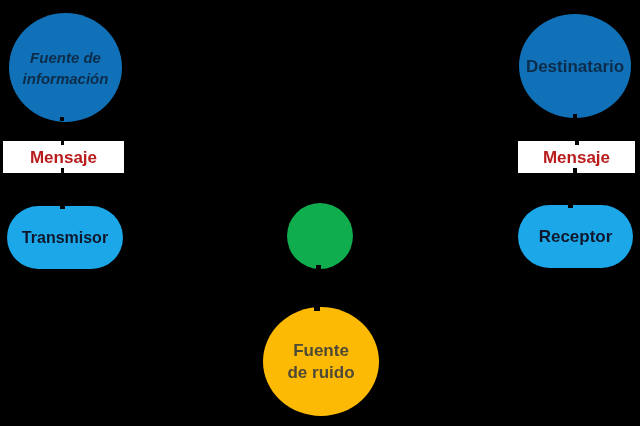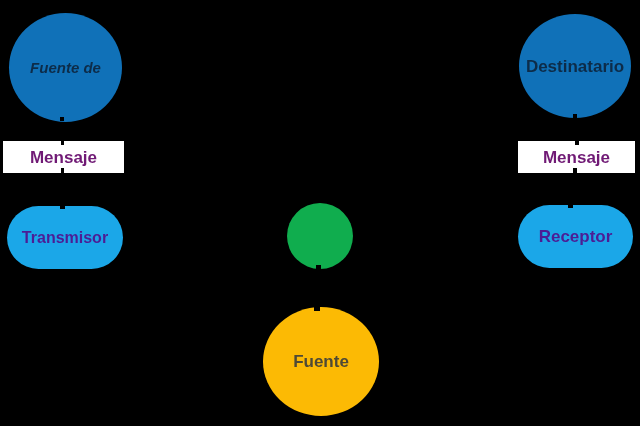--- a/index.html
+++ b/index.html
@@ -24,30 +24,30 @@
     background: #1071B8;
     border-radius: 50%;
     color: #0D2C49;
     font-size: 15px;
     line-height: 21px;
   }
   #info-source   { left: 9px;  top: 13px; width: 113px; height: 109px; font-style: italic; }
   #destination   { left: 519px; top: 14px; width: 112px; height: 104px; font-size: 17px; }
   .message-box {
     background: #FFFFFF;
-    color: #701a75;
+    color: #b91c1c;
     font-size: 17px;
     line-height: 17px;
   }
   #message-left  { left: 3px;   top: 141px; width: 121px; height: 32px; }
   #message-right { left: 518px; top: 141px; width: 117px; height: 32px; }
   .pill {
     background: #1BA7E8;
     border-radius: 32px;
-    color: #4c1d95;
+    color: #0f172a;
     font-size: 16px;
   }
   #transmitter   { left: 7px;   top: 206px; width: 116px; height: 63px; }
   #receiver      { left: 518px; top: 205px; width: 115px; height: 63px; font-size: 17px; text-align: right; }
   #signal        { left: 287px; top: 203px; width: 66px;  height: 66px;
                    background: #10AD4E; border-radius: 50%; }
   #noise-source  { left: 263px; top: 307px; width: 116px; height: 109px;
                    background: #FCBA04; border-radius: 50%;
                    color: #4F4A36; font-size: 17px; line-height: 22px; }
   .mark {
@@ -64,20 +64,21 @@
   .m-info-bot  { left: 60px;  top: 117px; width: 4px; height: 4px; }
   .m-dest-bot  { left: 573px; top: 114px; width: 4px; height: 4px; }
   .m-signal-bot { left: 316px; top: 265px; width: 5px; height: 4px; }
   .m-noise-top  { left: 314px; top: 307px; width: 6px; height: 4px; }
 </style>
 </head>
 <body>
 
 <div id="info-source" class="node circle-dark">
   <span>Fuente de</span>
+  <span>información</span>
 </div>
 
 <div id="destination" class="node circle-dark">
   <span>Destinatario</span>
 </div>
 
 <div id="message-left" class="node message-box">
   <span>Mensaje</span>
 </div>
 
@@ -90,20 +91,21 @@
 </div>
 
 <div id="receiver" class="node pill">
   <span>Receptor</span>
 </div>
 
 <div id="signal" class="node"></div>
 
 <div id="noise-source" class="node">
   <span>Fuente</span>
+  <span>de ruido</span>
 </div>
 
 <div class="mark m-msgL-top"></div>
 <div class="mark m-msgL-bot"></div>
 <div class="mark m-msgR-top"></div>
 <div class="mark m-msgR-bot"></div>
 <div class="mark m-trans-top"></div>
 <div class="mark m-recep-top"></div>
 <div class="mark m-info-bot"></div>
 <div class="mark m-dest-bot"></div>

